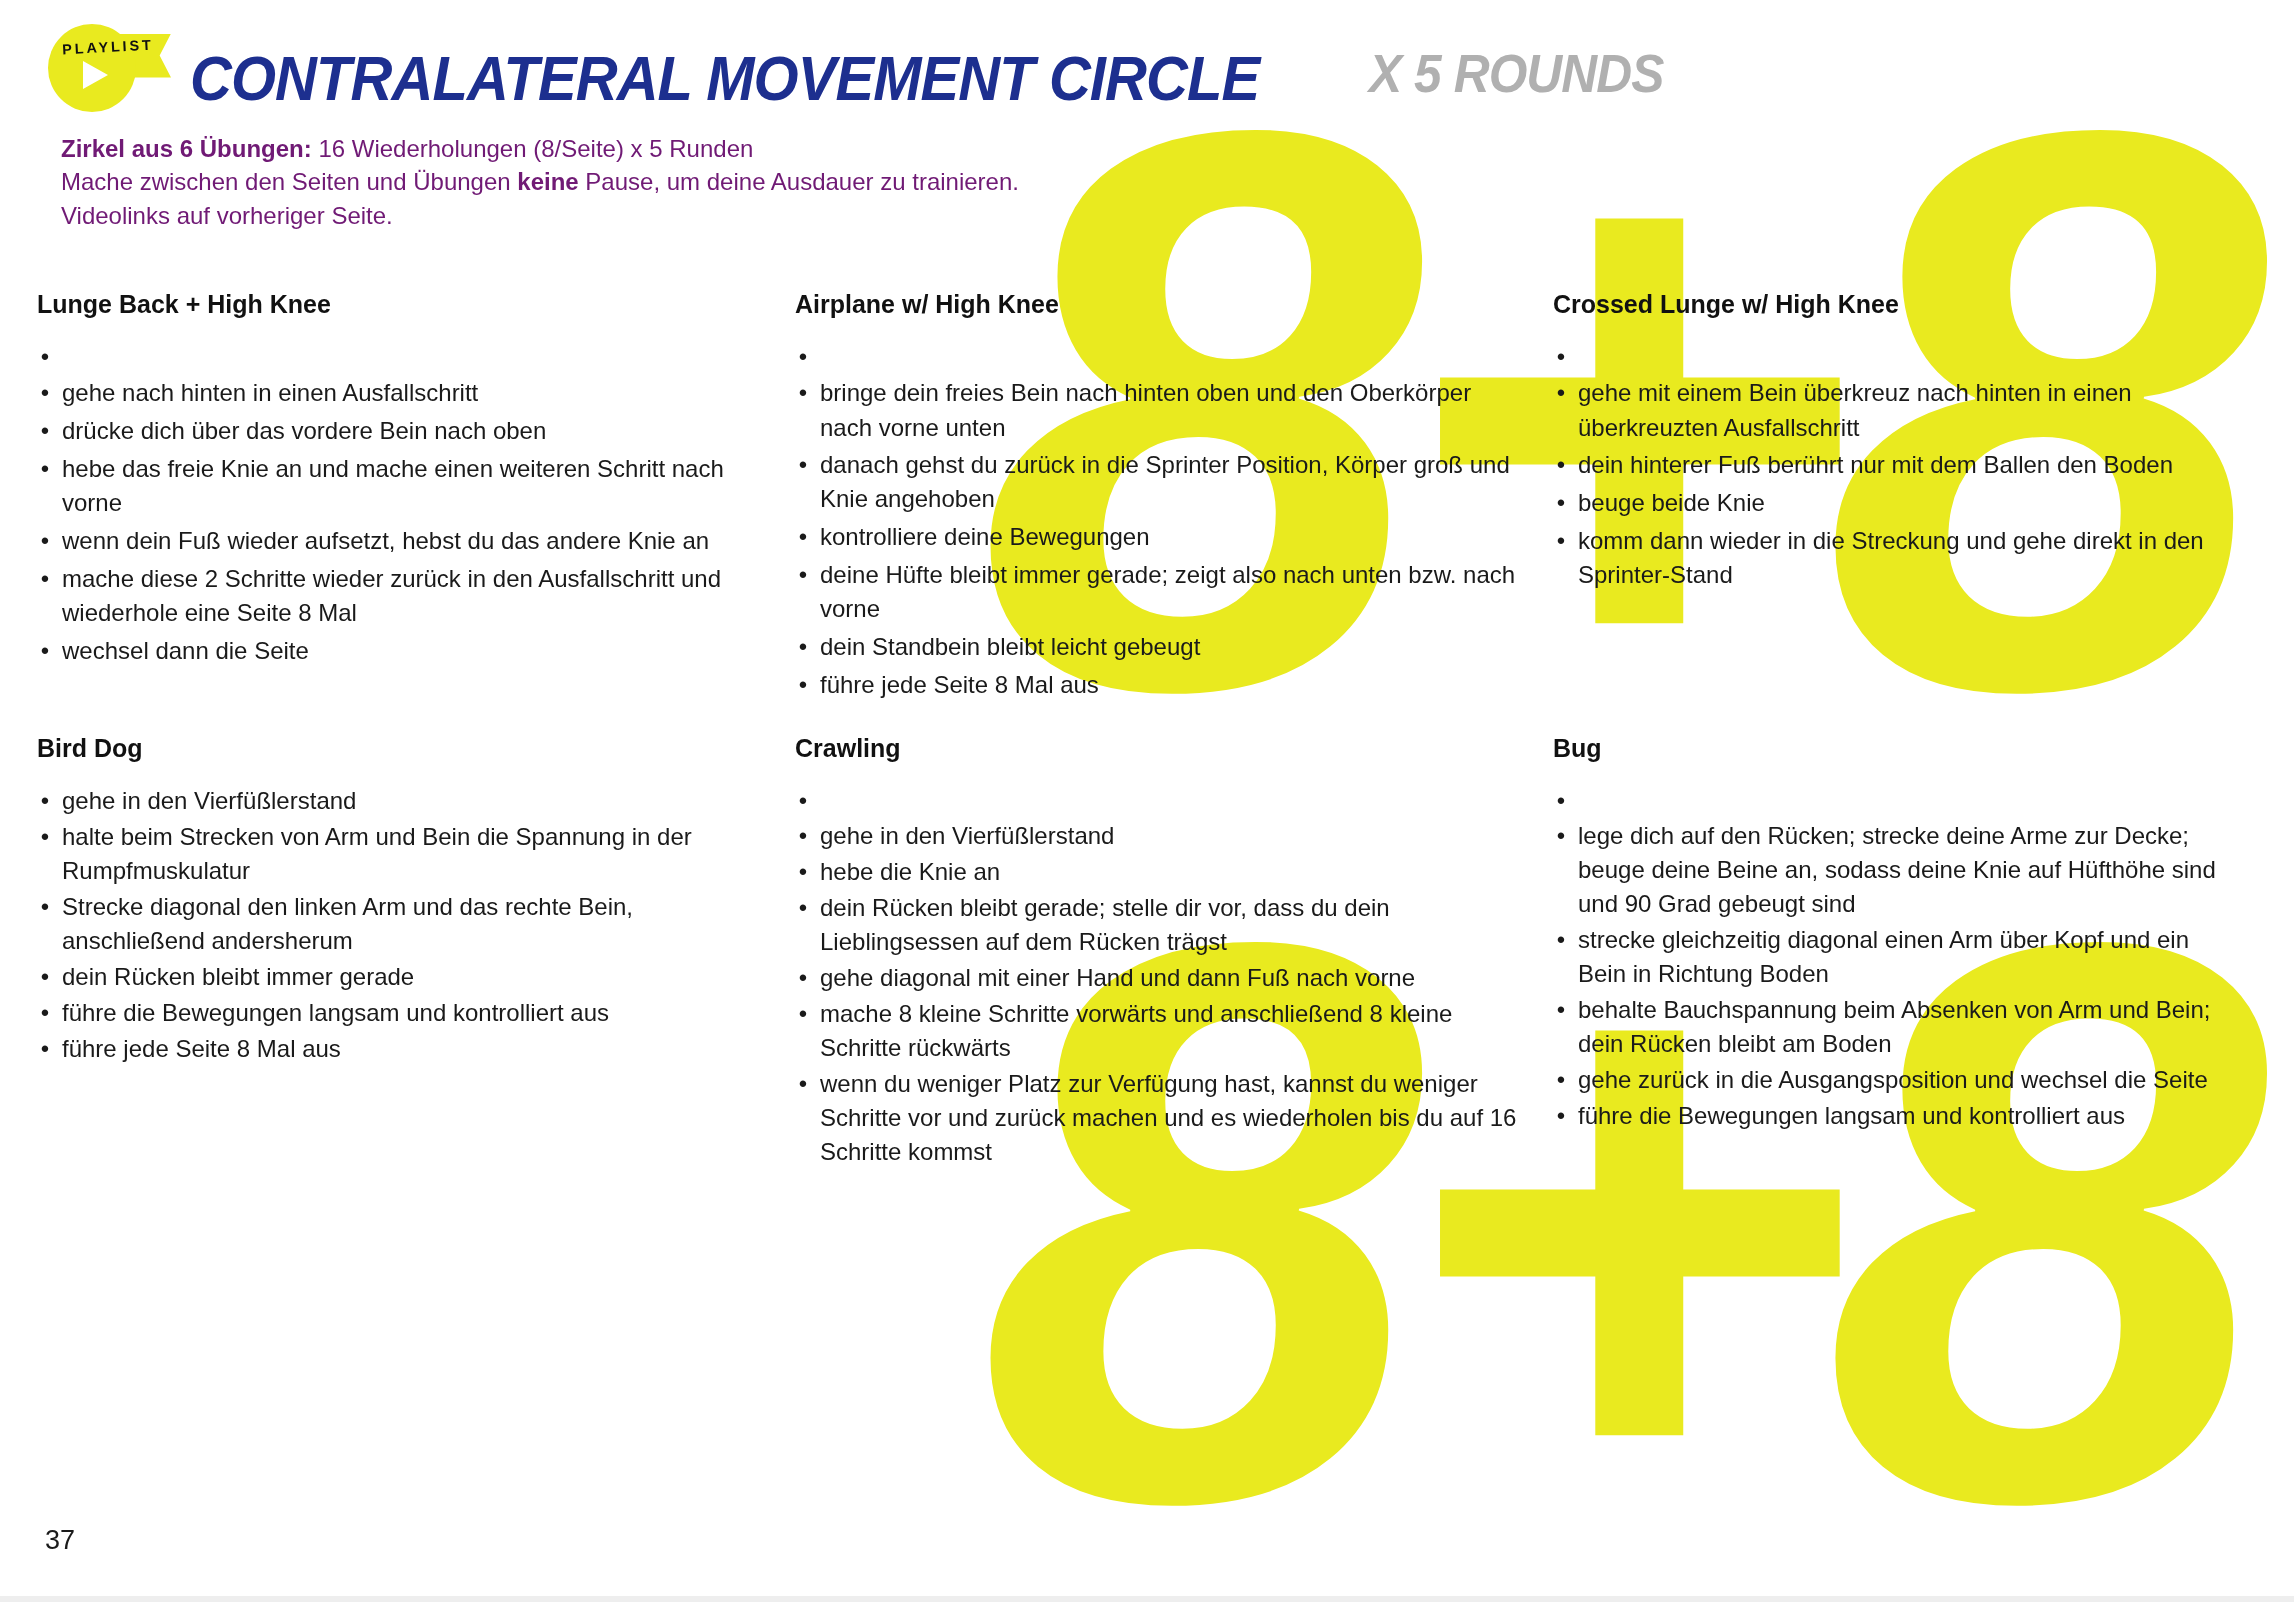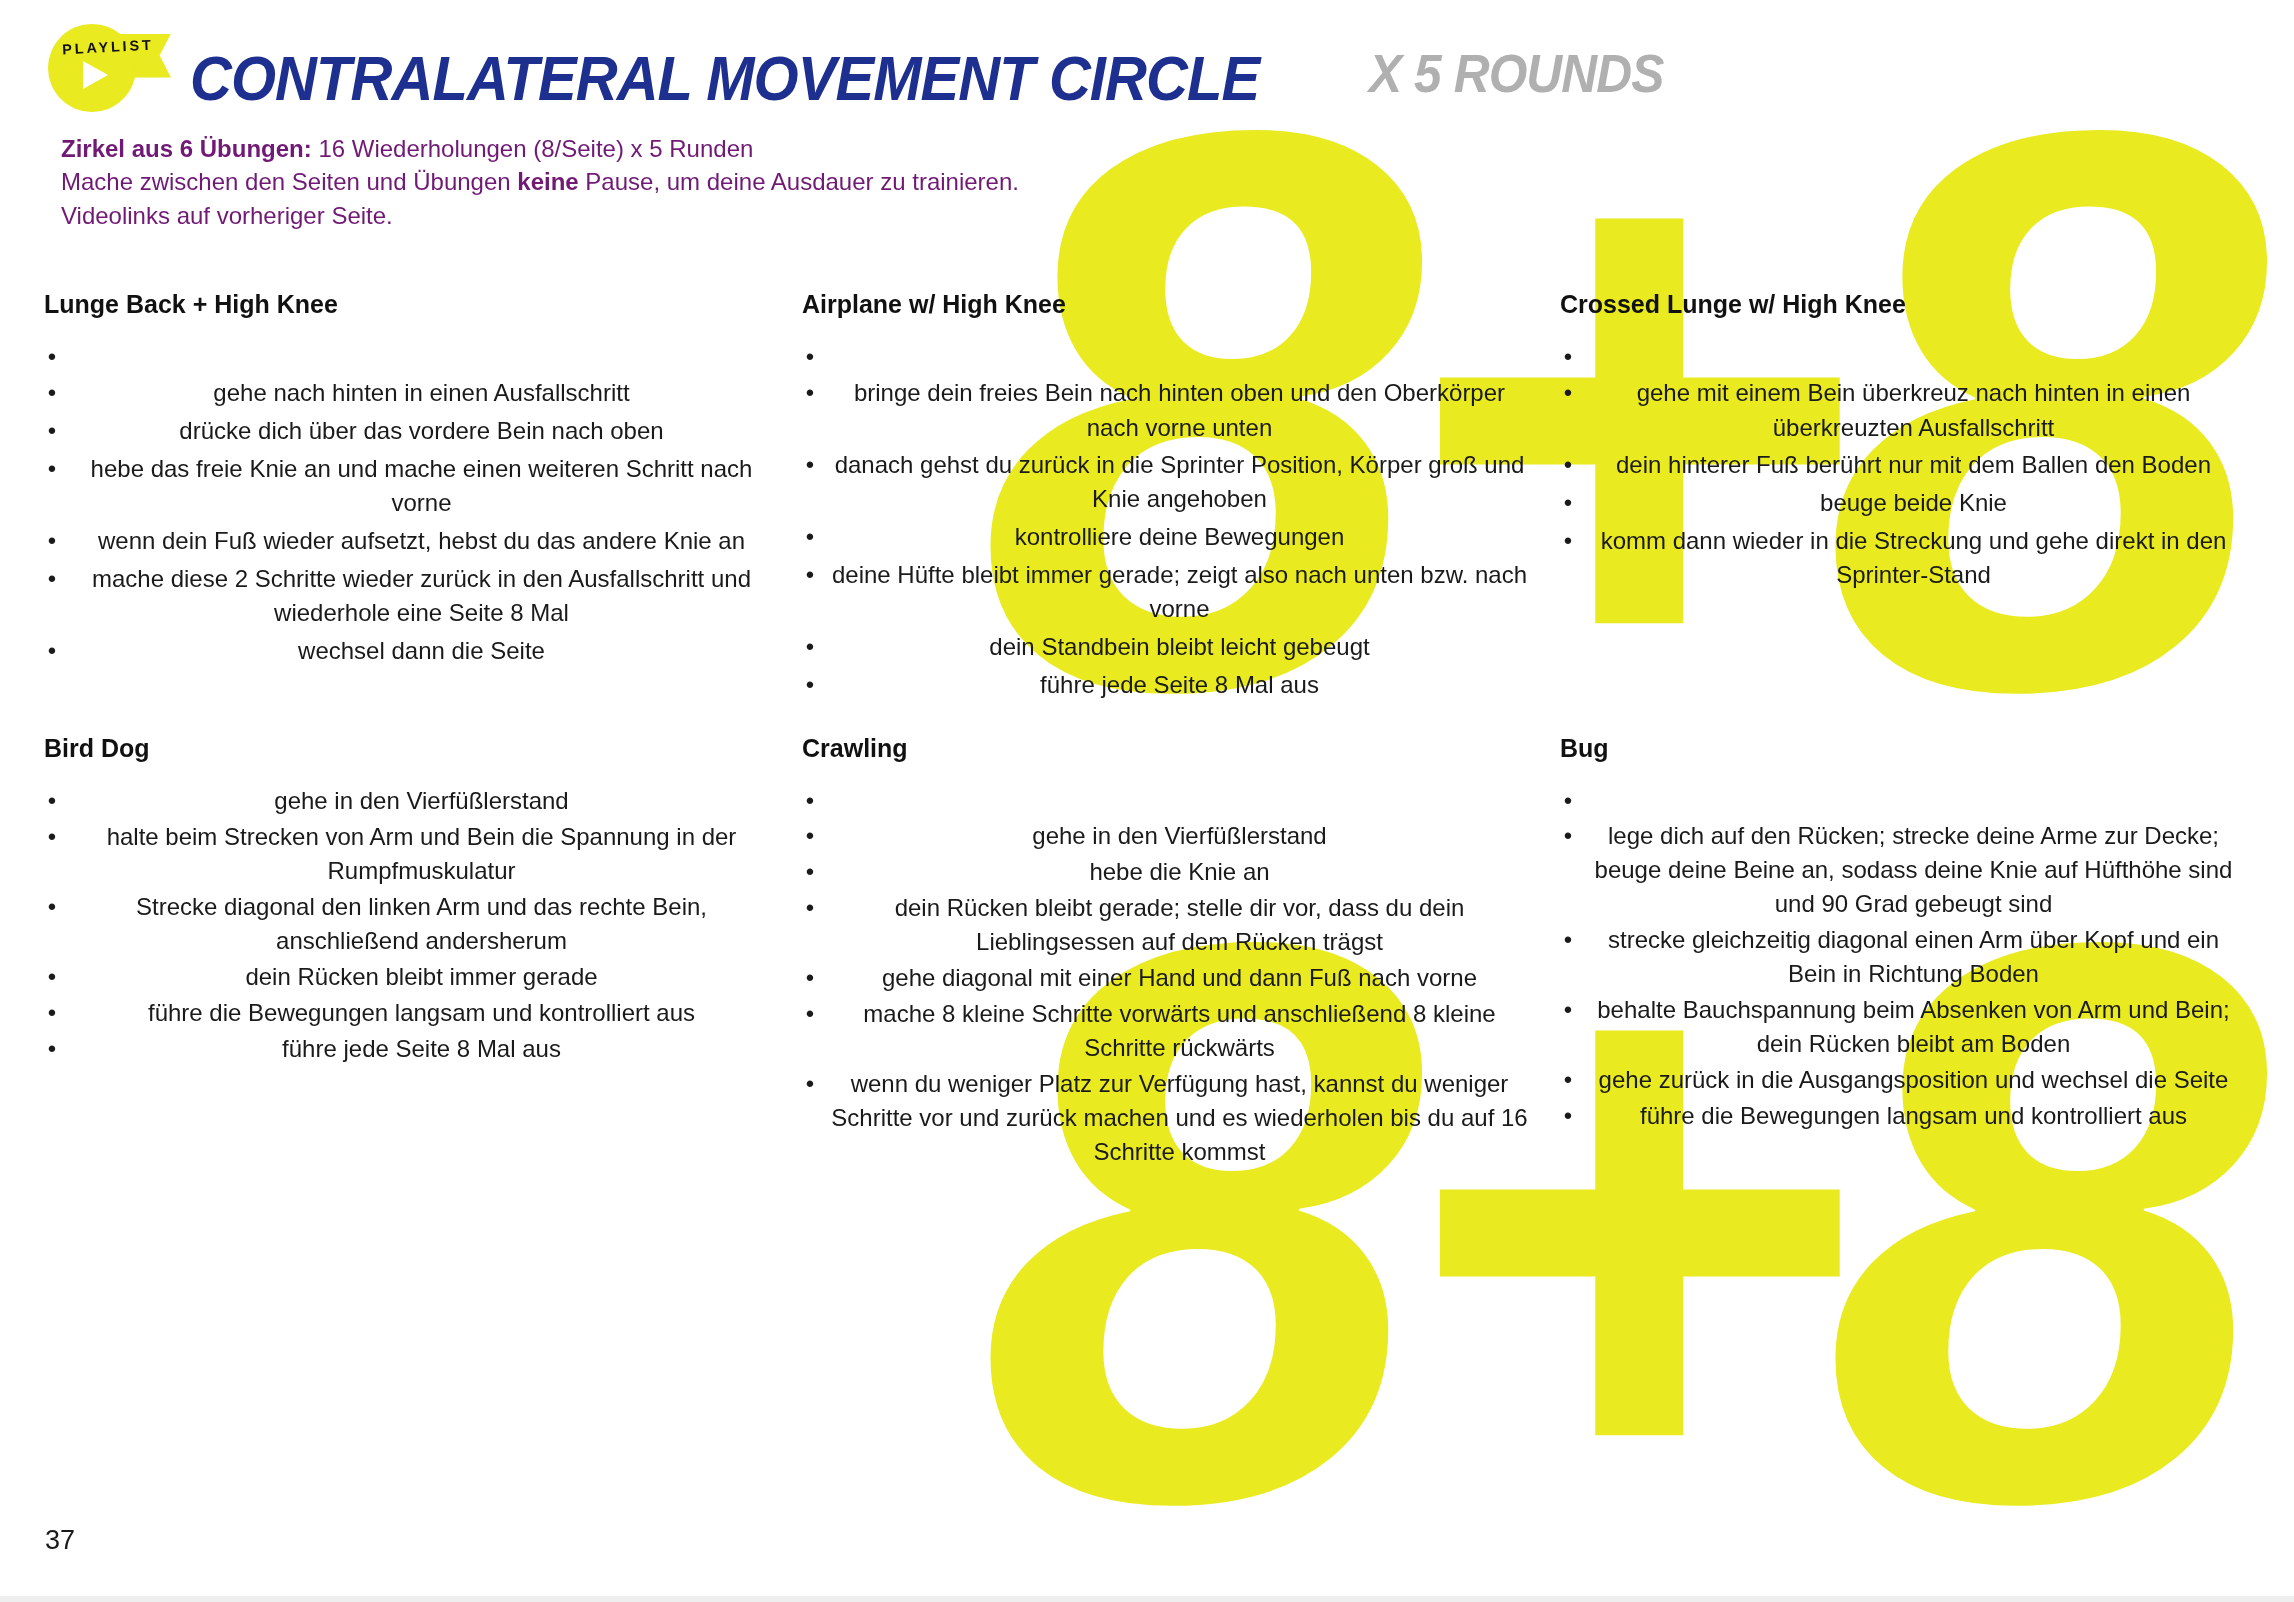--- a/index.html
+++ b/index.html
@@ -140,21 +140,21 @@
     line-height: 1.38;
     color: #701a75;
     max-width: 1441px;
   }
   .intro .b { font-weight: bold; }
   .intro .it { }
 
   
   .grid {
     position: relative;
-    margin: 58px 0 0 14px;
+    margin: 58px 0 0 7px;
     padding: 0 58px 0 30px;
     display: grid;
     grid-template-columns: 730px 730px 682px;
     grid-auto-rows: auto;
     column-gap: 19px;
     row-gap: 79px;
     gap: 28px;
   }
   .card-title {
     font-size: 25px;
@@ -167,21 +167,20 @@
     margin: 0;
     padding: 0;
     font-size: 24px;
     line-height: 1.42;
     color: #1a1a1a;
   }
   .bullets li {
     position: relative;
     padding-left: 25px;
     margin-bottom: 3.8px;
-    text-align: center;
   }
   .bullets li::before {
     content: "•";
     position: absolute;
     left: 3.8px;
     top: 0;
   }
   .bullets li.empty { min-height: 33px; }
   .col-c .bullets, .col-c .card-title { }
   .row2 .bullets li { margin-bottom: 1.9px; }

